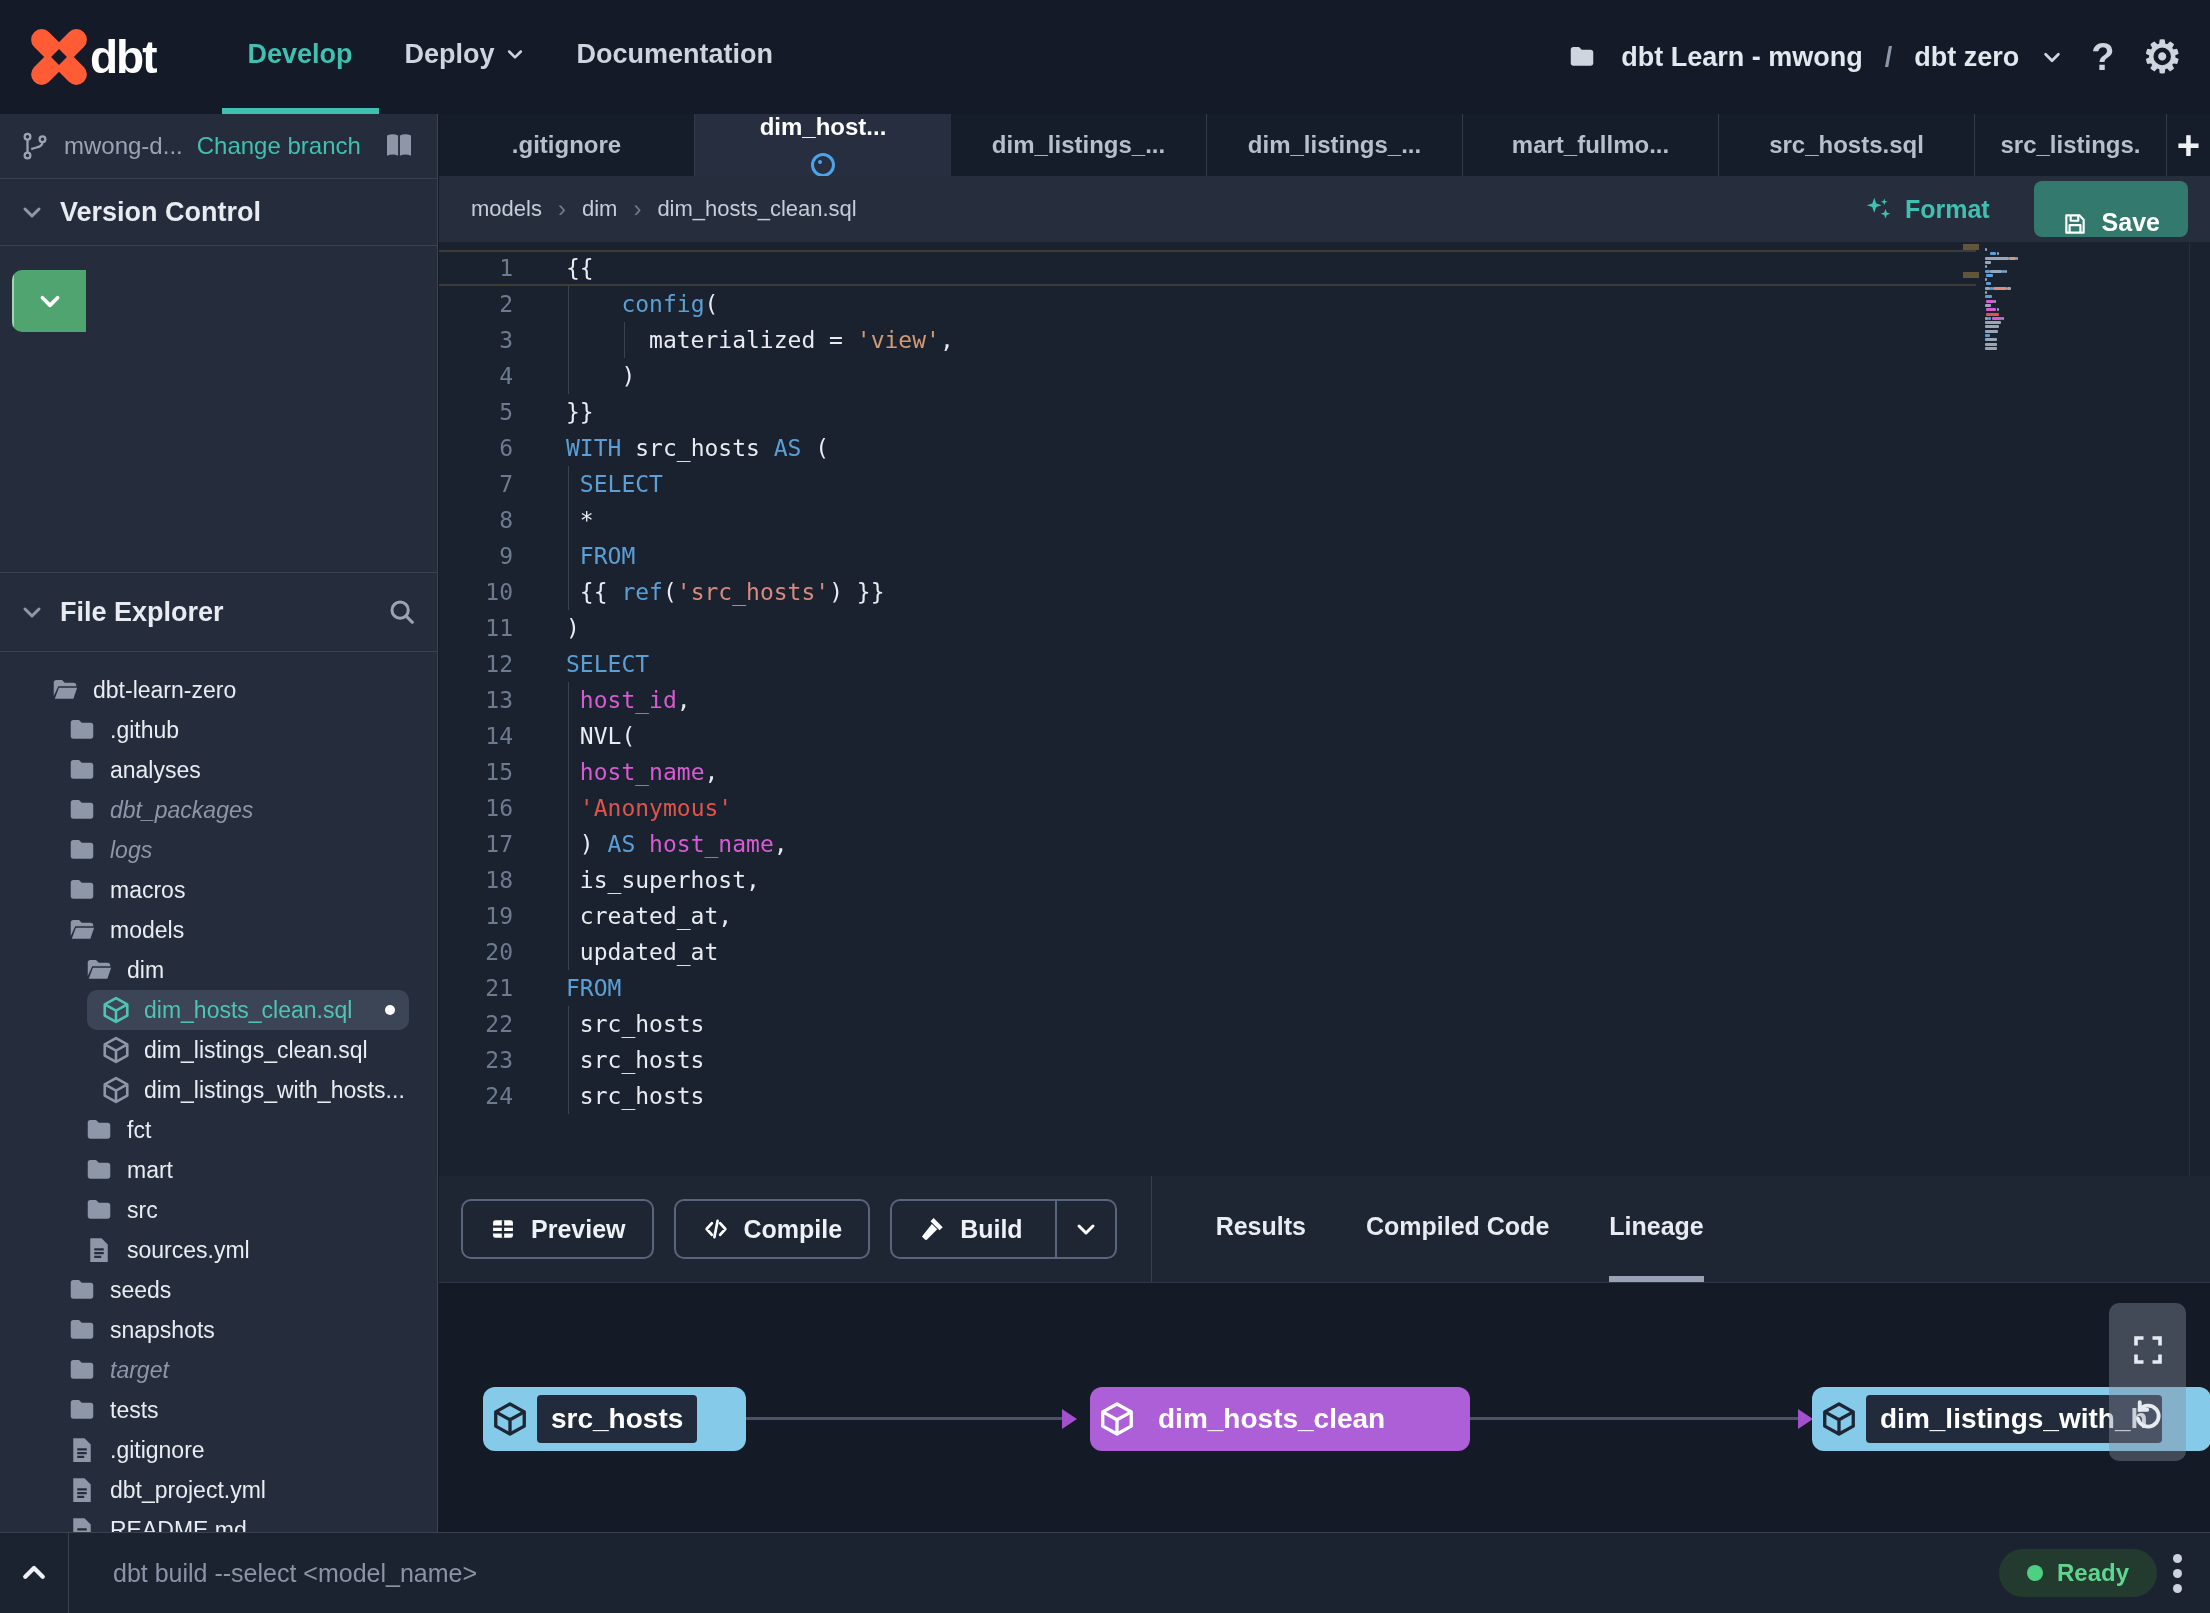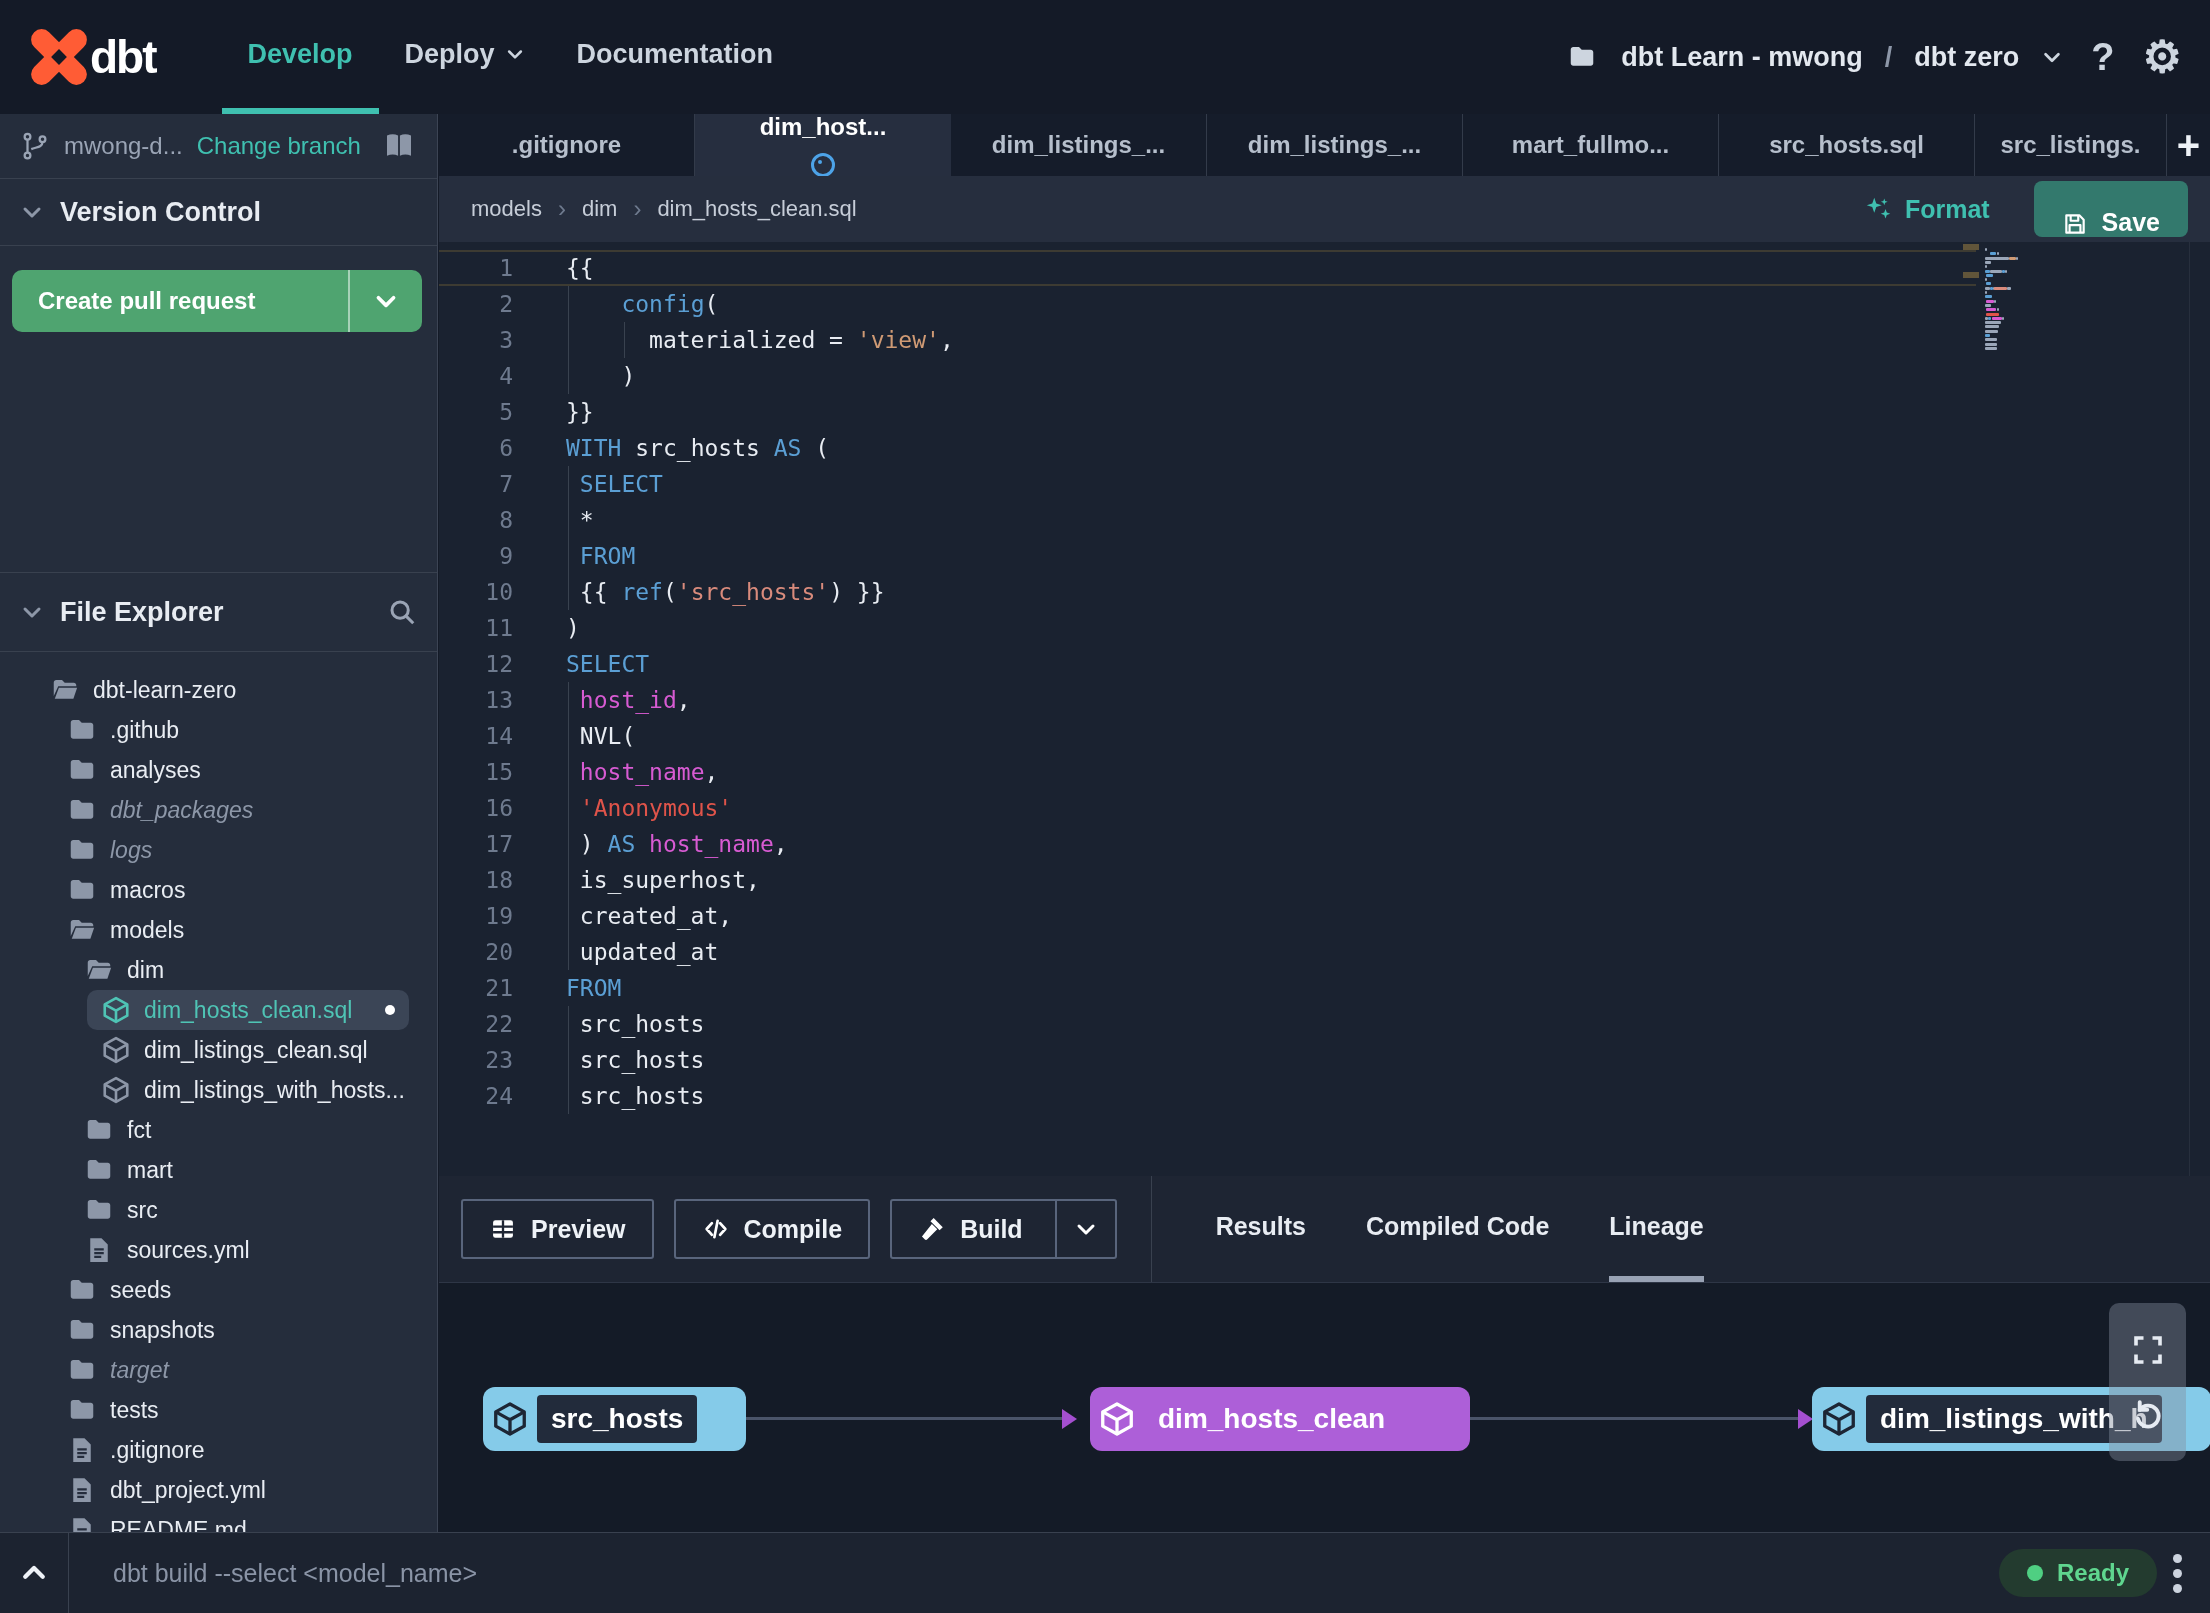--- a/index.html
+++ b/index.html
@@ -78,21 +78,21 @@
   .lc{margin-left:53px;position:relative;font:23px "DejaVu Sans Mono",monospace;white-space:pre;height:36px;
       display:flex;align-items:center;}
   .tk-p{color:#e8ecf2}.tk-k{color:#5b9fd4}.tk-s1{color:#cf9a74}.tk-s2{color:#d98b7c}.tk-s3{color:#e0544a}.tk-m{color:#d75bd2}
   .ig{position:absolute;top:0;bottom:0;width:1px;background:#39424f;}
   #minimap{position:absolute;top:6px;right:167px;width:60px;height:120px;}
   .mm-line{position:absolute;height:3px;border-radius:1px;}
   .ruler-mark{position:absolute;left:1524px;width:16px;height:6px;background:rgba(110,94,60,.85);}
   .editor-vline{position:absolute;top:0;bottom:0;right:20px;width:1px;background:#272f3d;}
 
   #actionbar{height:106px;flex:none;display:flex;align-items:center;background:#1e2533;padding-left:22px;box-sizing:border-box;}
-  .pbtn{height:60px;border:2px solid #59657c;border-radius:3px;display:flex;align-items:center;gap:14px;
+  .pbtn{height:60px;border:2px solid #59657c;border-radius:10px;display:flex;align-items:center;gap:14px;
         padding:0 26px;font-size:25px;font-weight:600;color:#eef2f7;margin-right:20px;box-sizing:border-box;cursor:pointer;}
   .pbtn .bicon{width:28px;height:28px;color:#fff;}
   .pbtn.split{padding-right:0;}
   .pbtn-chev{height:100%;width:58px;margin-left:18px;border-left:2px solid #59657c;display:flex;align-items:center;justify-content:center;color:#fff;}
   .ab-divider{align-self:stretch;width:1px;background:#39414f;margin-left:14px;flex:none;}
   #panel-tabs{display:flex;gap:60px;height:100%;margin-left:64px;}
   .ptab{display:flex;align-items:center;font-size:25px;font-weight:600;color:#e8ecf2;
         border-bottom:6px solid transparent;box-sizing:border-box;cursor:pointer;}
   .ptab.active{border-bottom-color:#98a2b4;}
 
@@ -186,21 +186,20 @@
       </svg>
     </div>
     <div class="section-header">
       <svg class="sec-chev" viewBox="0 0 24 24" fill="none" stroke="currentColor" stroke-width="3" stroke-linecap="round" stroke-linejoin="round">
           <path d="M5 9l7 7 7-7"></path>
         </svg>
       <span>Version Control</span>
     </div>
     <div class="pr-area">
       <div class="pr-btn">
-        <div class="pr-main">Create pull request</div>
         <div class="pr-chev">
           <svg width="26" height="26" viewBox="0 0 24 24" fill="none" stroke="currentColor" stroke-width="3.4" stroke-linecap="round" stroke-linejoin="round">
               <path d="M5 9l7 7 7-7"></path>
             </svg>
         </div>
       </div>
     </div>
     <div class="side-spacer"></div>
     <div class="fe-header">
       <svg class="sec-chev" viewBox="0 0 24 24" fill="none" stroke="currentColor" stroke-width="3" stroke-linecap="round" stroke-linejoin="round">

